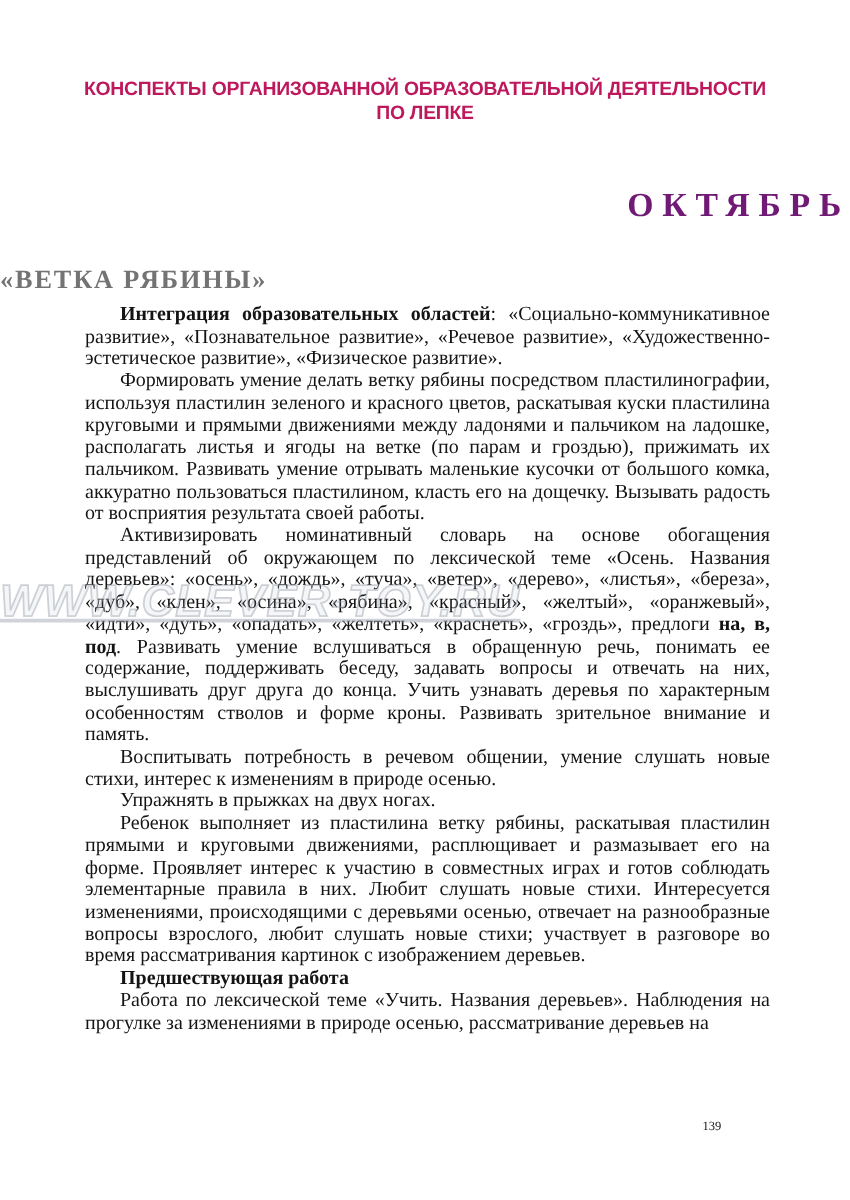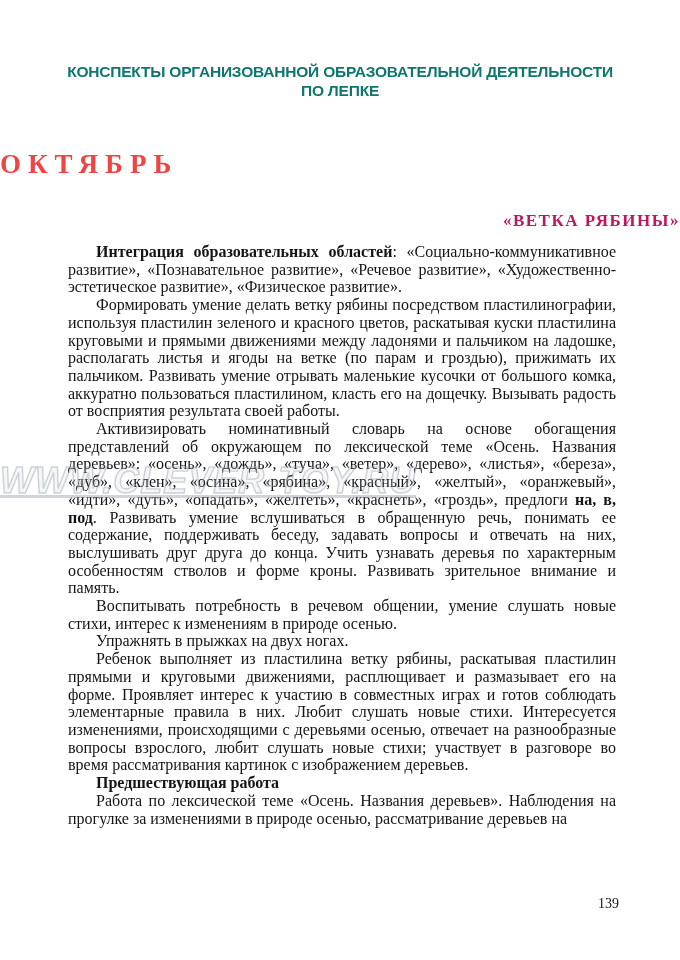--- a/index.html
+++ b/index.html
@@ -17,45 +17,45 @@
     position: absolute;
     top: 62px;
     left: 40px;
     right: 40px;
     text-align: center;
     font-family: "Liberation Sans", sans-serif;
     font-weight: bold;
     font-size: 15.5px;
     line-height: 19px;
     letter-spacing: -0.2px;
-    color: #0f766e;
+    color: #be185d;
   }
   .month-heading {
     position: absolute;
     top: 149px;
     left: 0;
     width: 100%;
-    text-align: left;
+    text-align: right;
     font-family: "Liberation Serif", serif;
     font-weight: bold;
     font-size: 27px;
     letter-spacing: 7px;
-    color: #ef4444;
+    color: #701a75;
   }
   .lesson-title {
     position: absolute;
     top: 211px;
     left: 0;
     width: 100%;
-    text-align: right;
+    text-align: left;
     font-family: "Liberation Serif", serif;
     font-weight: bold;
-    font-size: 17px;
+    font-size: 21px;
     letter-spacing: 1.5px;
-    color: #be185d;
+    color: #737373;
   }
   .body-text {
     position: absolute;
     top: 243px;
     left: 68px;
     width: 548px;
     font-size: 16px;
     line-height: 17.7px;
     text-align: justify;
   }
@@ -78,22 +78,22 @@
     letter-spacing: 1px;
     color: rgba(170, 177, 186, 0.12);
     -webkit-text-stroke: 1.4px rgba(150, 158, 168, 0.45);
     pointer-events: none;
     z-index: 3;
     text-decoration: underline;
   }
   .page-number {
     position: absolute;
     top: 896px;
-    left: 598px;
-    font-size: 14px;
+    left: 562px;
+    font-size: 10px;
     color: #141414;
   }
 </style>
 </head>
 <body>
 
 <div class="page">
 
   <div class="book-header">
     <div>КОНСПЕКТЫ ОРГАНИЗОВАННОЙ ОБРАЗОВАТЕЛЬНОЙ ДЕЯТЕЛЬНОСТИ</div>
@@ -122,19 +122,19 @@
     <p>
       <span>Упражнять в прыжках на двух ногах.</span>
     </p>
     <p>
       <span>Ребенок выполняет из пластилина ветку рябины, раскатывая пластилин прямыми и круговыми движениями, расплющивает и размазывает его на форме. Проявляет интерес к участию в совместных играх и готов соблюдать элементарные правила в них. Любит слушать новые стихи. Интересуется изменениями, происходящими с деревьями осенью, отвечает на разнообразные вопросы взрослого, любит слушать новые стихи; участвует в разговоре во время рассматривания картинок с изображением деревьев.</span>
     </p>
     <p>
       <span class="b">Предшествующая работа</span>
     </p>
     <p>
-      <span>Работа по лексической теме «Осень. Названия деревьев». Наблюдения на прогулке за изменениями в природе осенью, рассматривание деревьев на</span>
+      <span>Работа по лексической теме «Учить. Названия деревьев». Наблюдения на прогулке за изменениями в природе осенью, рассматривание деревьев на</span>
     </p>
   </div>
 
   <div class="page-number">139</div>
 
 </div>
 
 </body></html>

